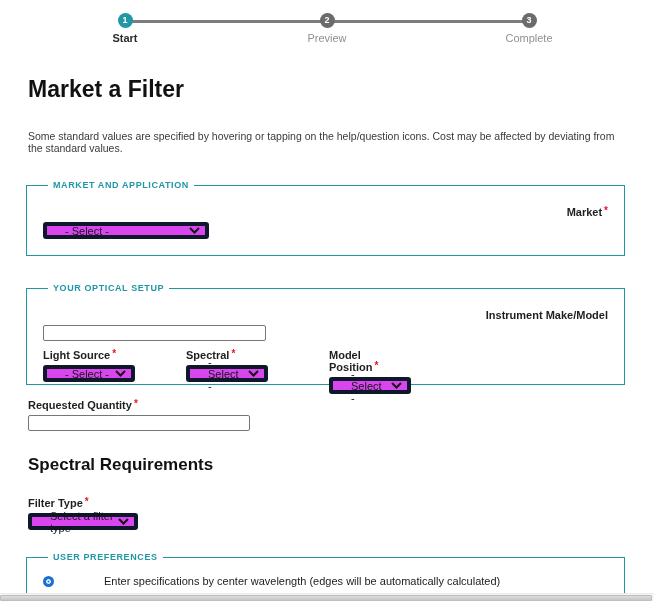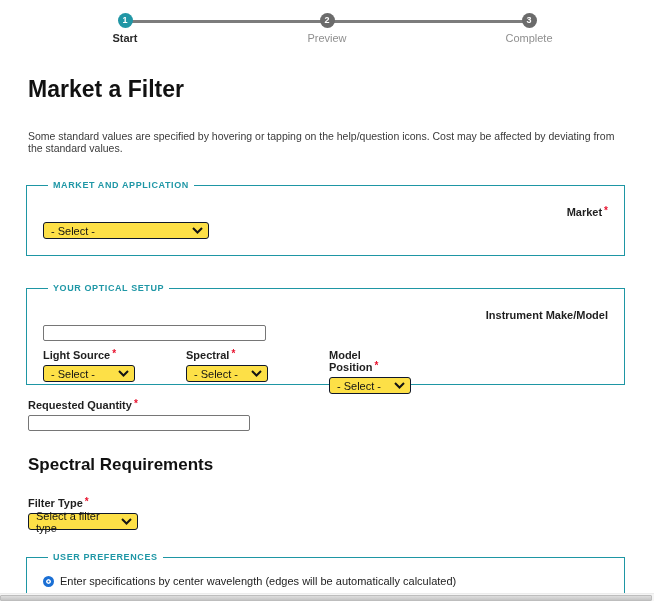--- a/index.html
+++ b/index.html
@@ -28,40 +28,40 @@
   legend { font-size:9px; font-weight:bold; color:#1f97a6; letter-spacing:.6px; padding:0 5px; margin-left:5px; }
   .fs-market { margin-top:26px; height:76px; }
   .fs-optical { margin-top:27px; height:102px; }
   .fs-prefs { margin-top:22px; height:65px; padding-top:2px; }
 
   .field-label { font-size:11px; font-weight:bold; color:#1f1f1f; display:block; }
   .req { color:#e8112d; font-size:10px; position:relative; top:-2px; margin-left:2px; font-weight:bold; }
 
   
   .select { display:flex; align-items:center; justify-content:space-between;
-    border:1px solid #0f172a; border-radius:3px; height:17px; padding:0 5px 0 7px;
-    font-size:11px; color:#141414; background:#fde047; margin-top:4px; cursor:default; }
+    border:4px solid #0f172a; border-radius:3px; height:17px; padding:0 5px 0 18px;
+    font-size:11px; color:#141414; background:#d946ef; margin-top:4px; cursor:default; }
   .select svg { flex:none; margin-left:4px; }
 
   
   .text-input { display:block; height:16px; border:1px solid #767676; border-radius:2px;
     background:#fff; font-size:11px; padding:0 4px; font-family:"Liberation Sans",sans-serif; }
 
   
   .mt6 { margin-top:12px;text-align:right; } .mt14 { margin-top:14px; margin-left:28px; }
   .col-row { display:flex; margin-top:8px;gap:41px; }
   .col1 { width:92px; margin-right:10px; }
   .col2 { width:82px; margin-right:20px; }
   .col3 { width:82px; }
   .col1 .select, .col2 .select, .col3 .select { width:100%; }
 
   .filter-type-block { margin-top:22px; margin-left:28px; }
 
   
-  .radio-row { display:flex; align-items:center; margin-top:11px; font-size:11px; color:#222; cursor:default; }
+  .radio-row { display:flex; align-items:center; margin-top:11px; font-size:11px; color:#222; cursor:default;gap:44px; }
   .radio { width:11px; height:11px; border-radius:50%; margin-right:6px; flex:none; }
   .radio.checked { border:3px solid #1a6fd4; background:#1a6fd4; box-shadow:inset 0 0 0 1.5px #fff; }
   .radio.unchecked { border:1px solid #4a4a4a; background:#fff; }
 
   
   .hscrollbar { position:absolute; left:0; bottom:0; width:654px; height:8px; background:#f5f5f5; border-top:1px solid #ececec; }
   .hscroll-thumb { position:absolute; left:0; top:1px; height:6px; width:652px;
     background:linear-gradient(#dedede,#c5c5c5); border:1px solid #bdbdbd; border-radius:1px; }
 </style>
 </head>

